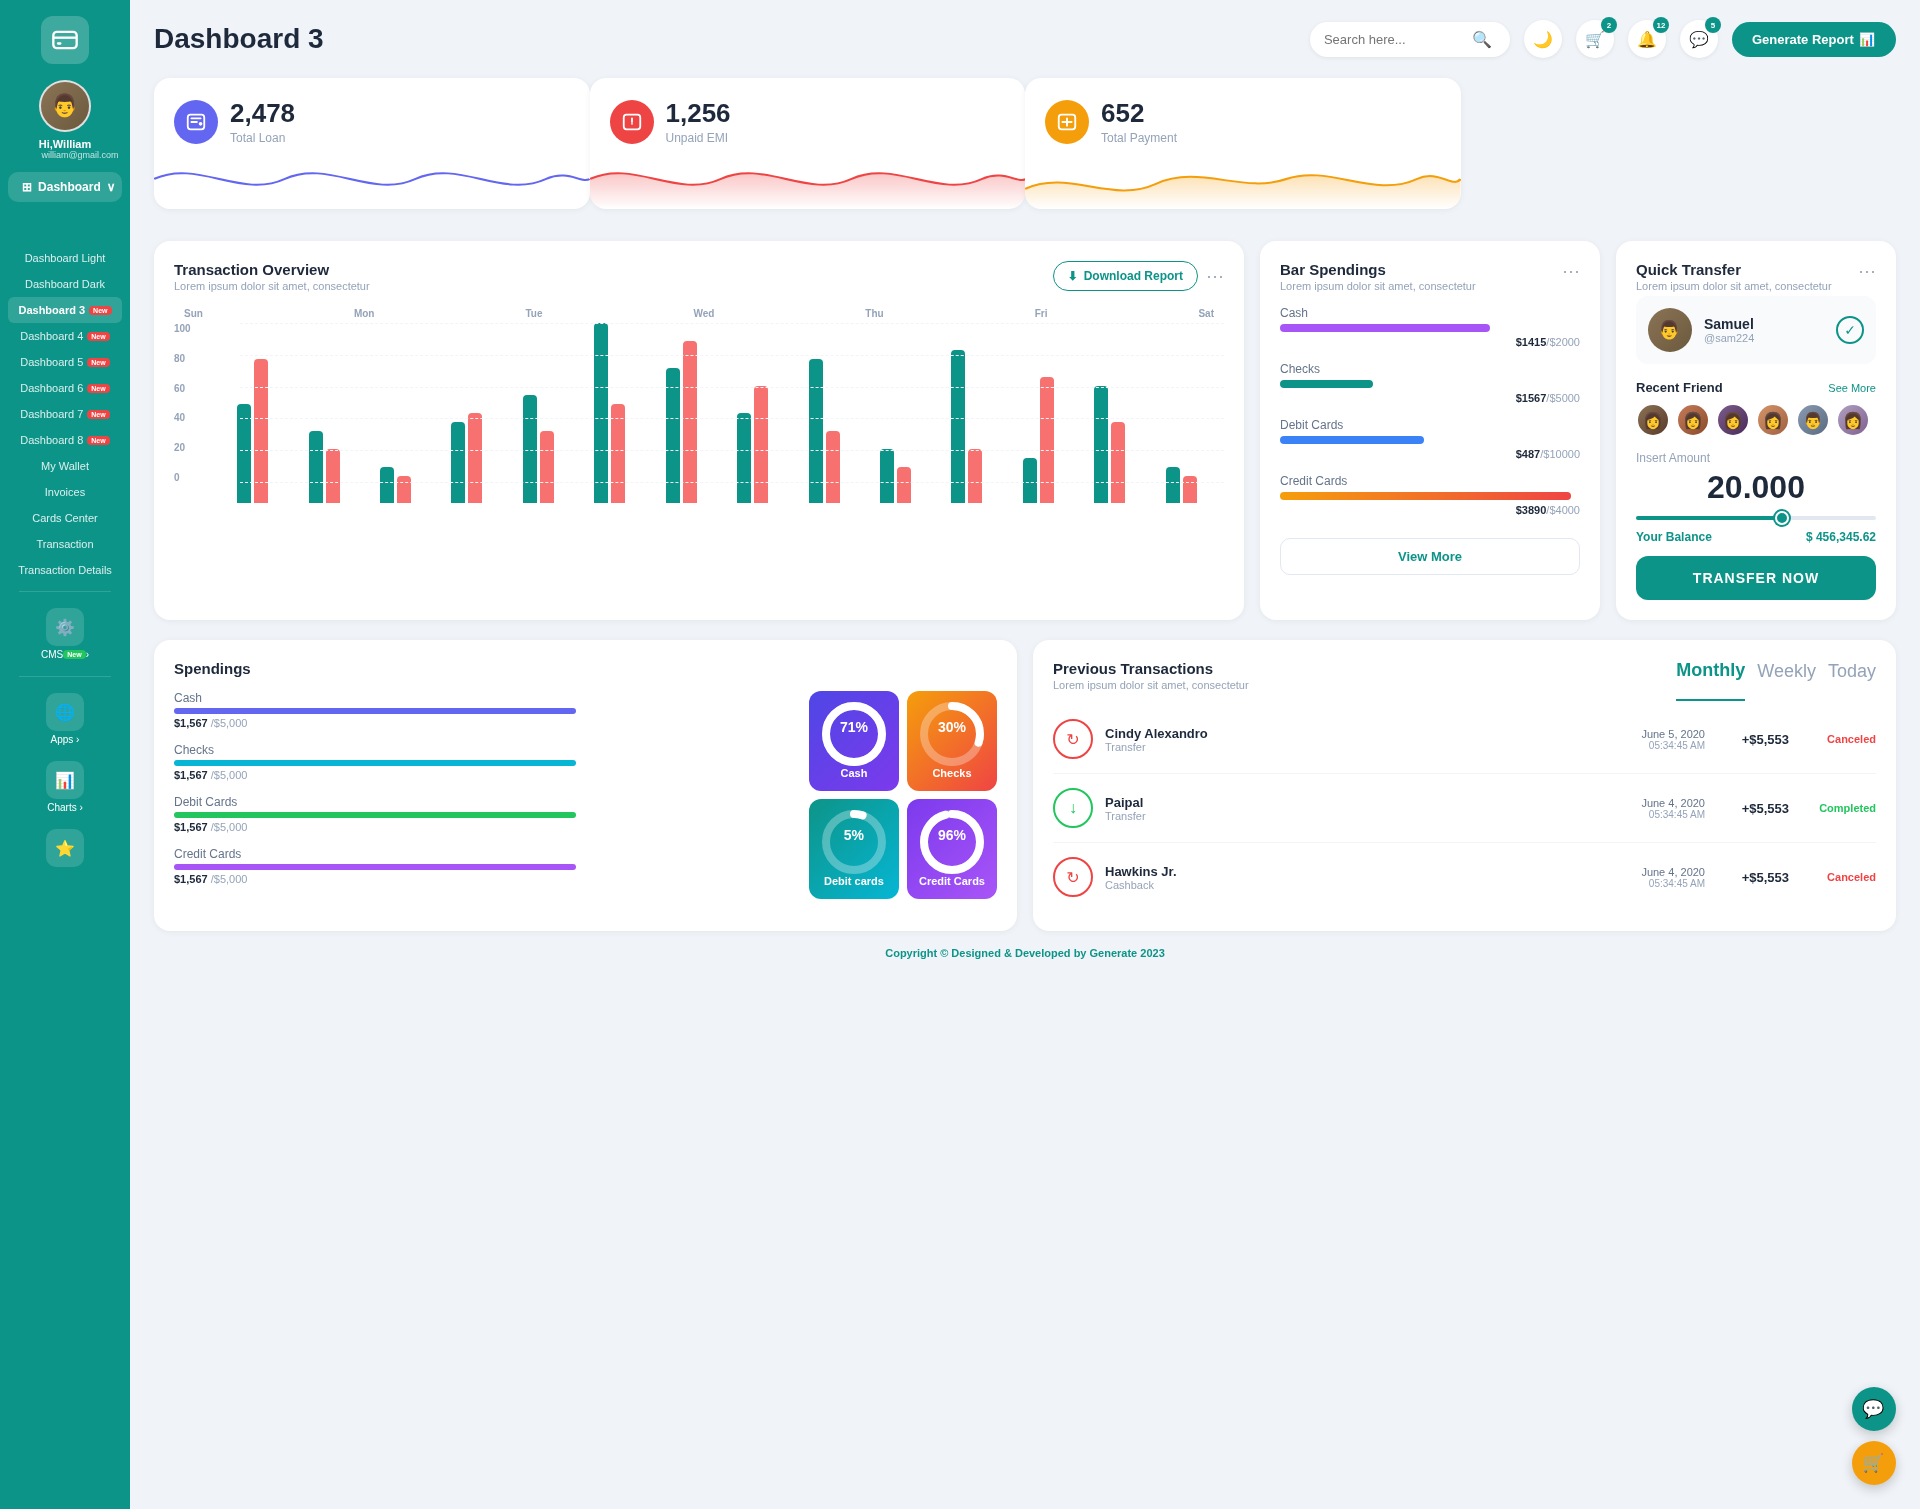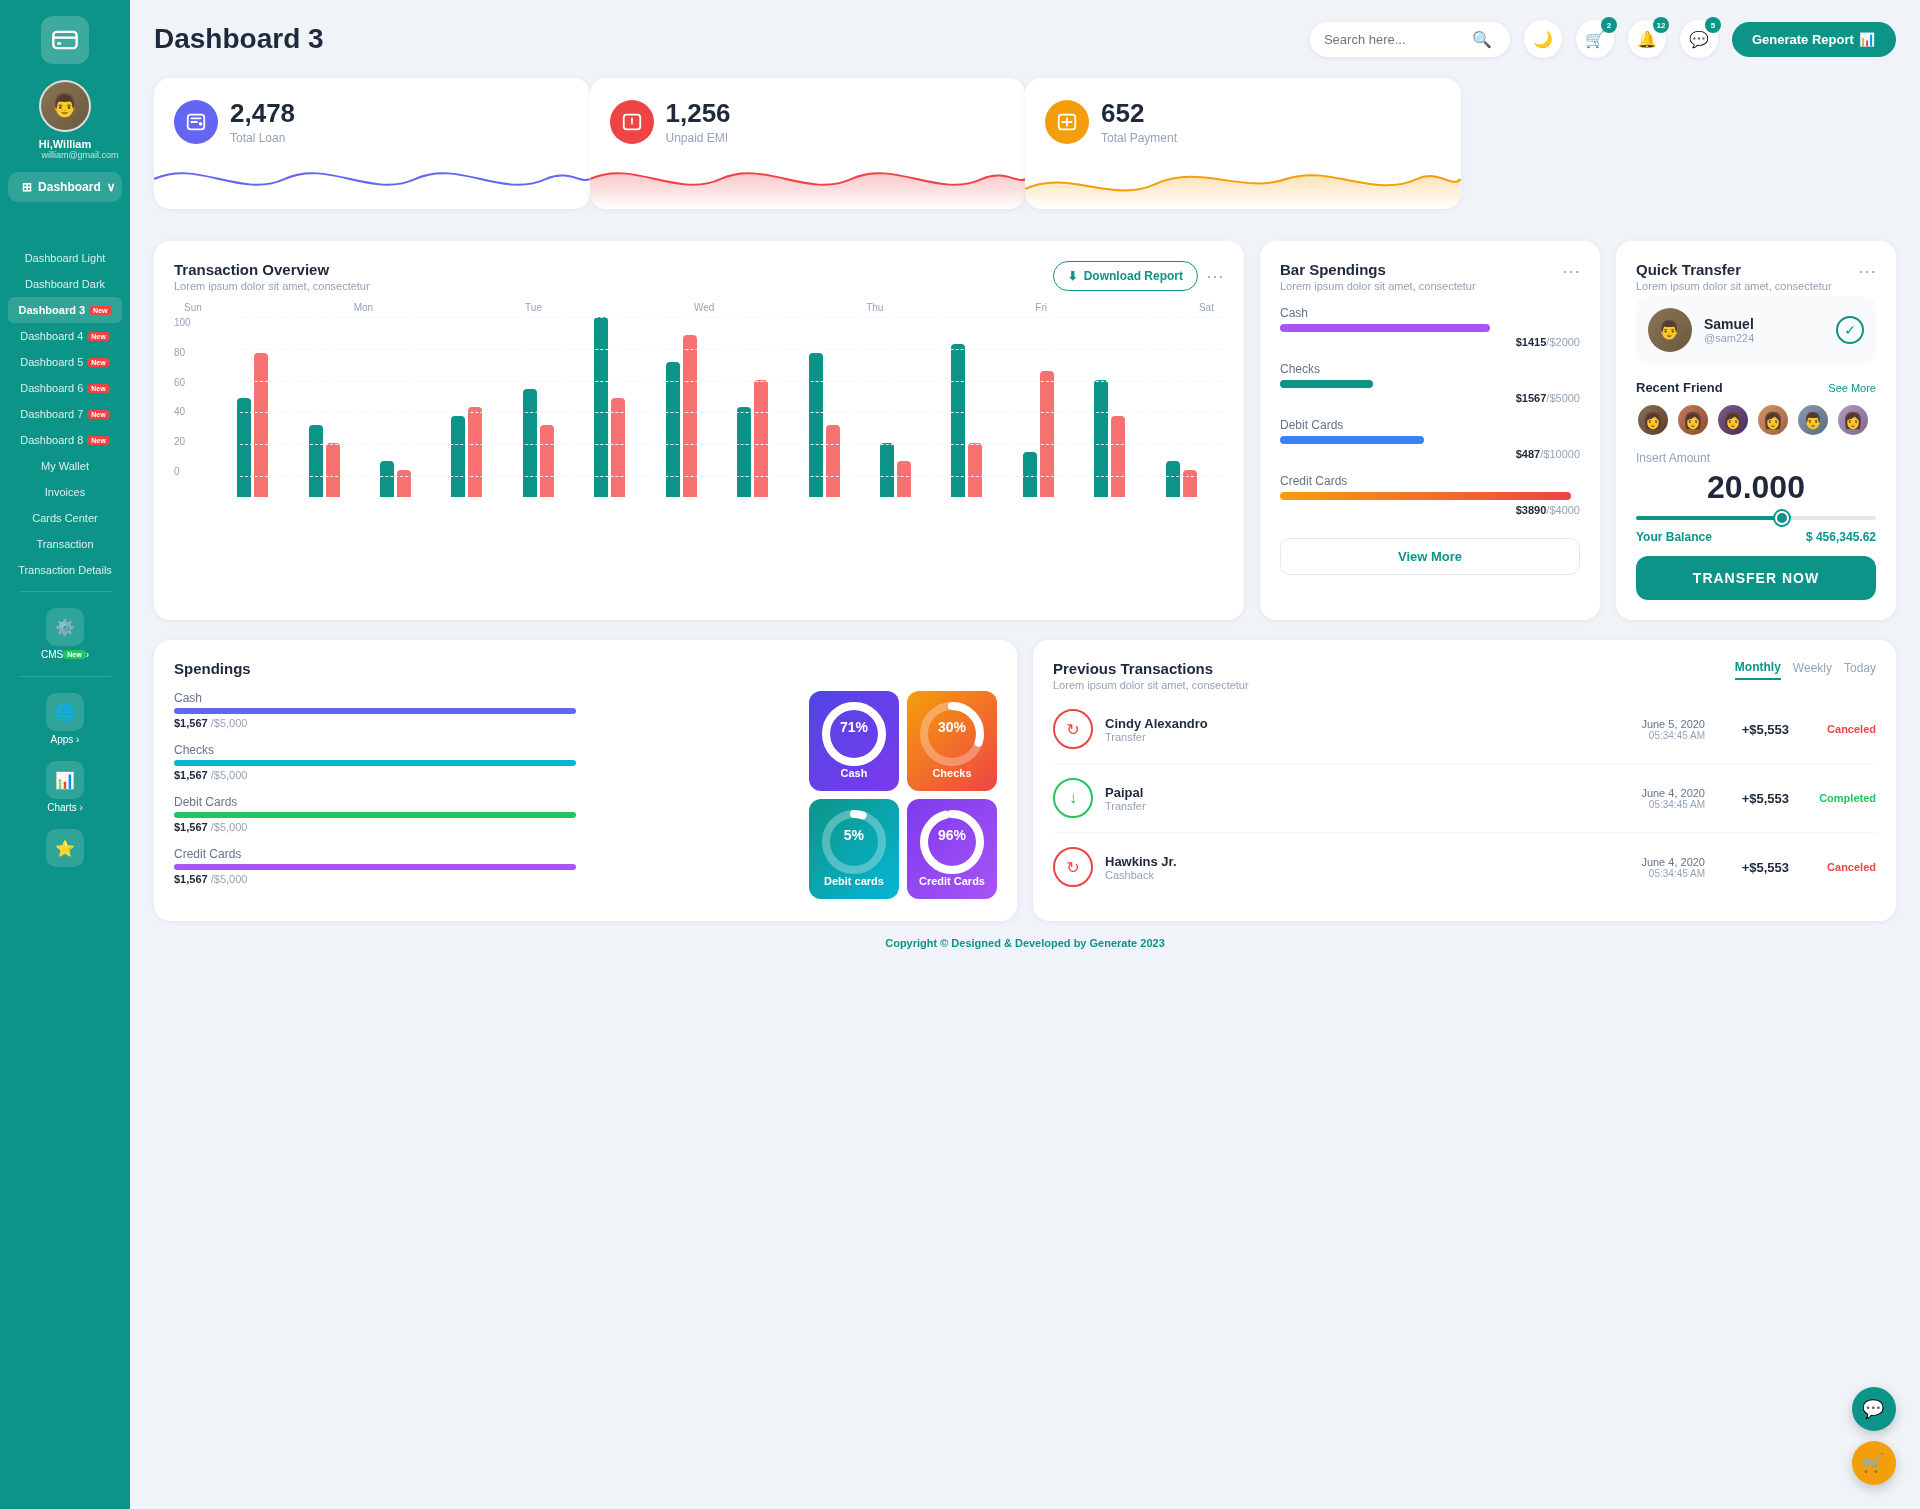--- a/index.html
+++ b/index.html
@@ -176,21 +176,21 @@
     .card-header { display: flex; align-items: flex-start; justify-content: space-between; margin-bottom: 4px; }
     .card-title { font-size: 15px; font-weight: 700; color: #1e293b; }
     .card-subtitle { font-size: 11px; color: #94a3b8; margin-top: 2px; }
     .download-btn {
       display: flex; align-items: center; gap: 6px;
       border: 1.5px solid #0d9488; color: #0d9488;
       background: white; border-radius: 20px;
       padding: 7px 14px; font-size: 12px; cursor: pointer; font-weight: 600;
     }
     .more-btn { color: #94a3b8; font-size: 18px; cursor: pointer; background: none; border: none; }
-    .chart-area { position: relative; margin-top: 10px; }
+    .chart-area { position: relative; margin-top: 16px; font-weight: bold; }
     .chart-labels-x {
       display: flex; justify-content: space-between;
       font-size: 10px; color: #94a3b8; margin-bottom: 4px;
       padding: 0 10px;
     }
     .bar-chart {
       display: flex; align-items: flex-end; gap: 6px;
       height: 180px; padding: 0 10px;
     }
     .bar-group { display: flex; gap: 3px; align-items: flex-end; flex: 1; justify-content: center; }
@@ -328,21 +328,21 @@
     .donut-label { color: white; font-size: 11px; font-weight: 600; margin-top: 6px; }
     .donut-svg { position: absolute; top: 8px; left: 50%; transform: translateX(-50%); }
     .donut-pct {
       font-size: 14px; font-weight: 800; color: white;
       position: absolute; top: 28px; left: 50%; transform: translateX(-50%);
     }
 
     
     .prev-tabs { display: flex; gap: 12px; align-items: center; }
     .prev-tab {
-      font-size: 12px; color: #94a3b8; cursor: pointer; padding-bottom: 4px;
+      font-size: 18px; color: #94a3b8; cursor: pointer; padding-bottom: 18px;
     }
     .prev-tab.active {
       color: #0d9488; font-weight: 700;
       border-bottom: 2px solid #0d9488;
     }
     .transaction-item {
       display: flex; align-items: center; gap: 12px;
       padding: 14px 0; border-bottom: 1px solid #f1f5f9;
     }
     .transaction-item:last-child { border-bottom: none; }

